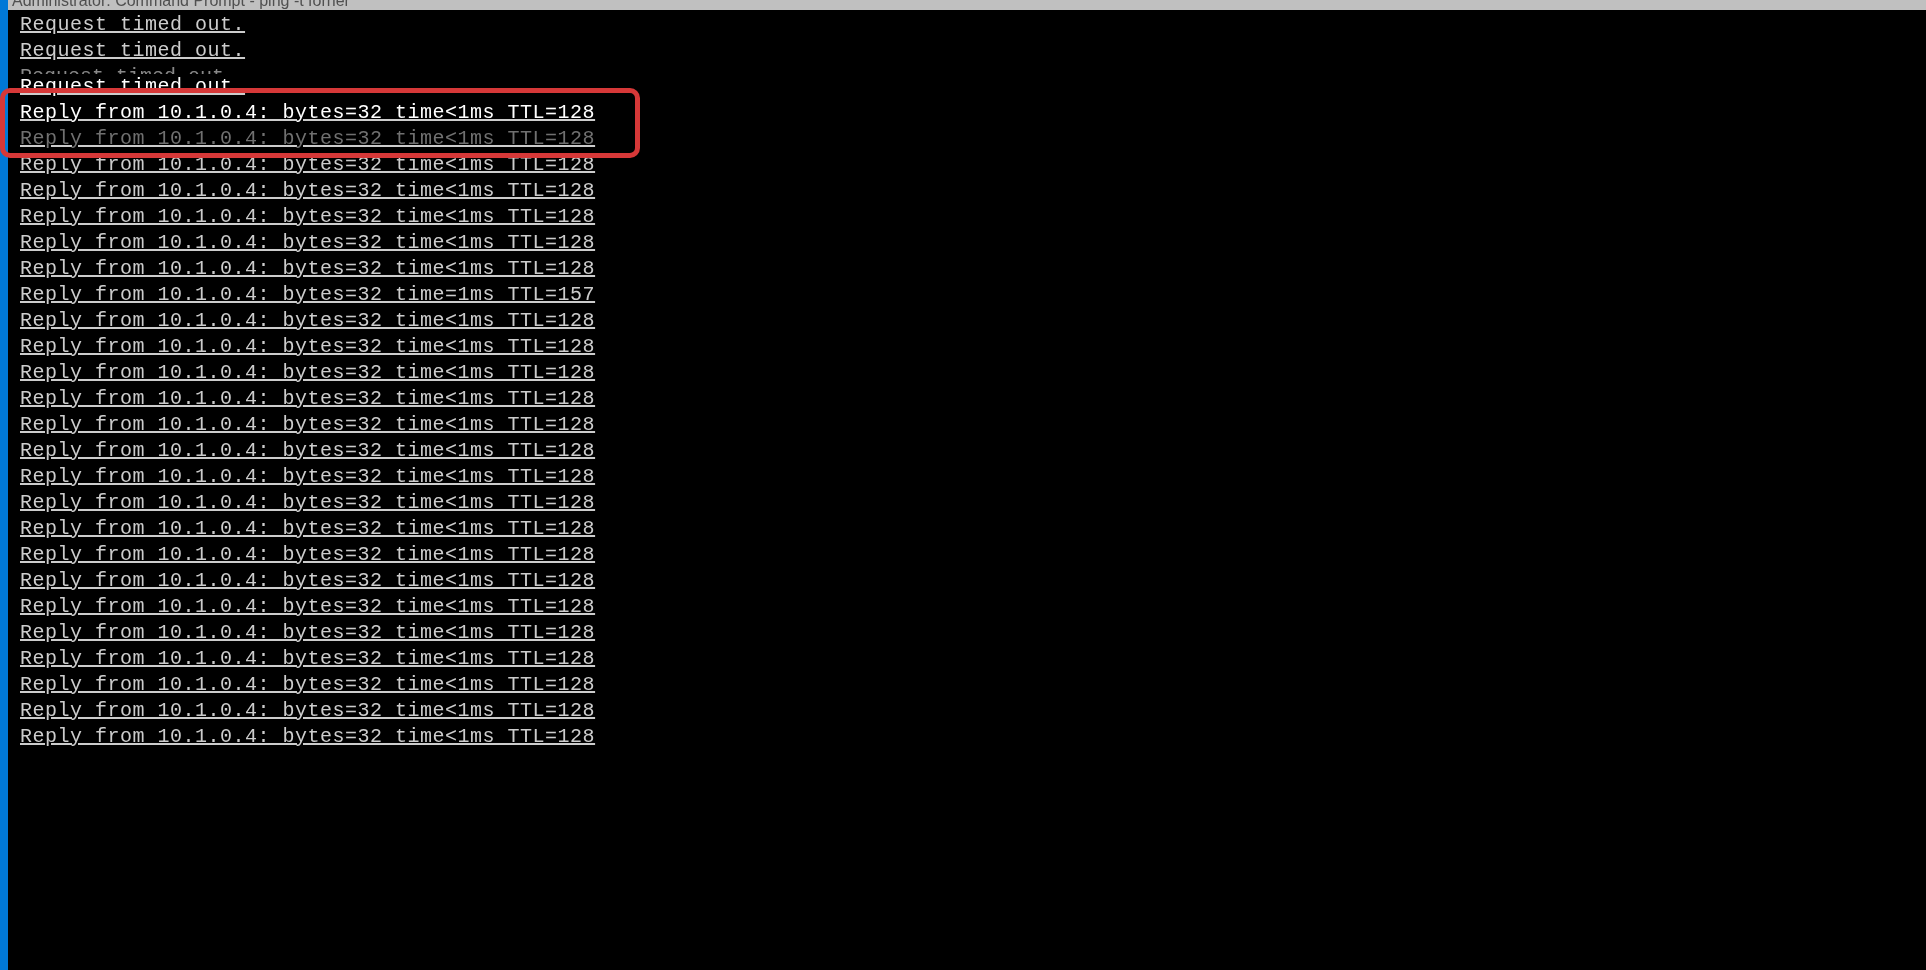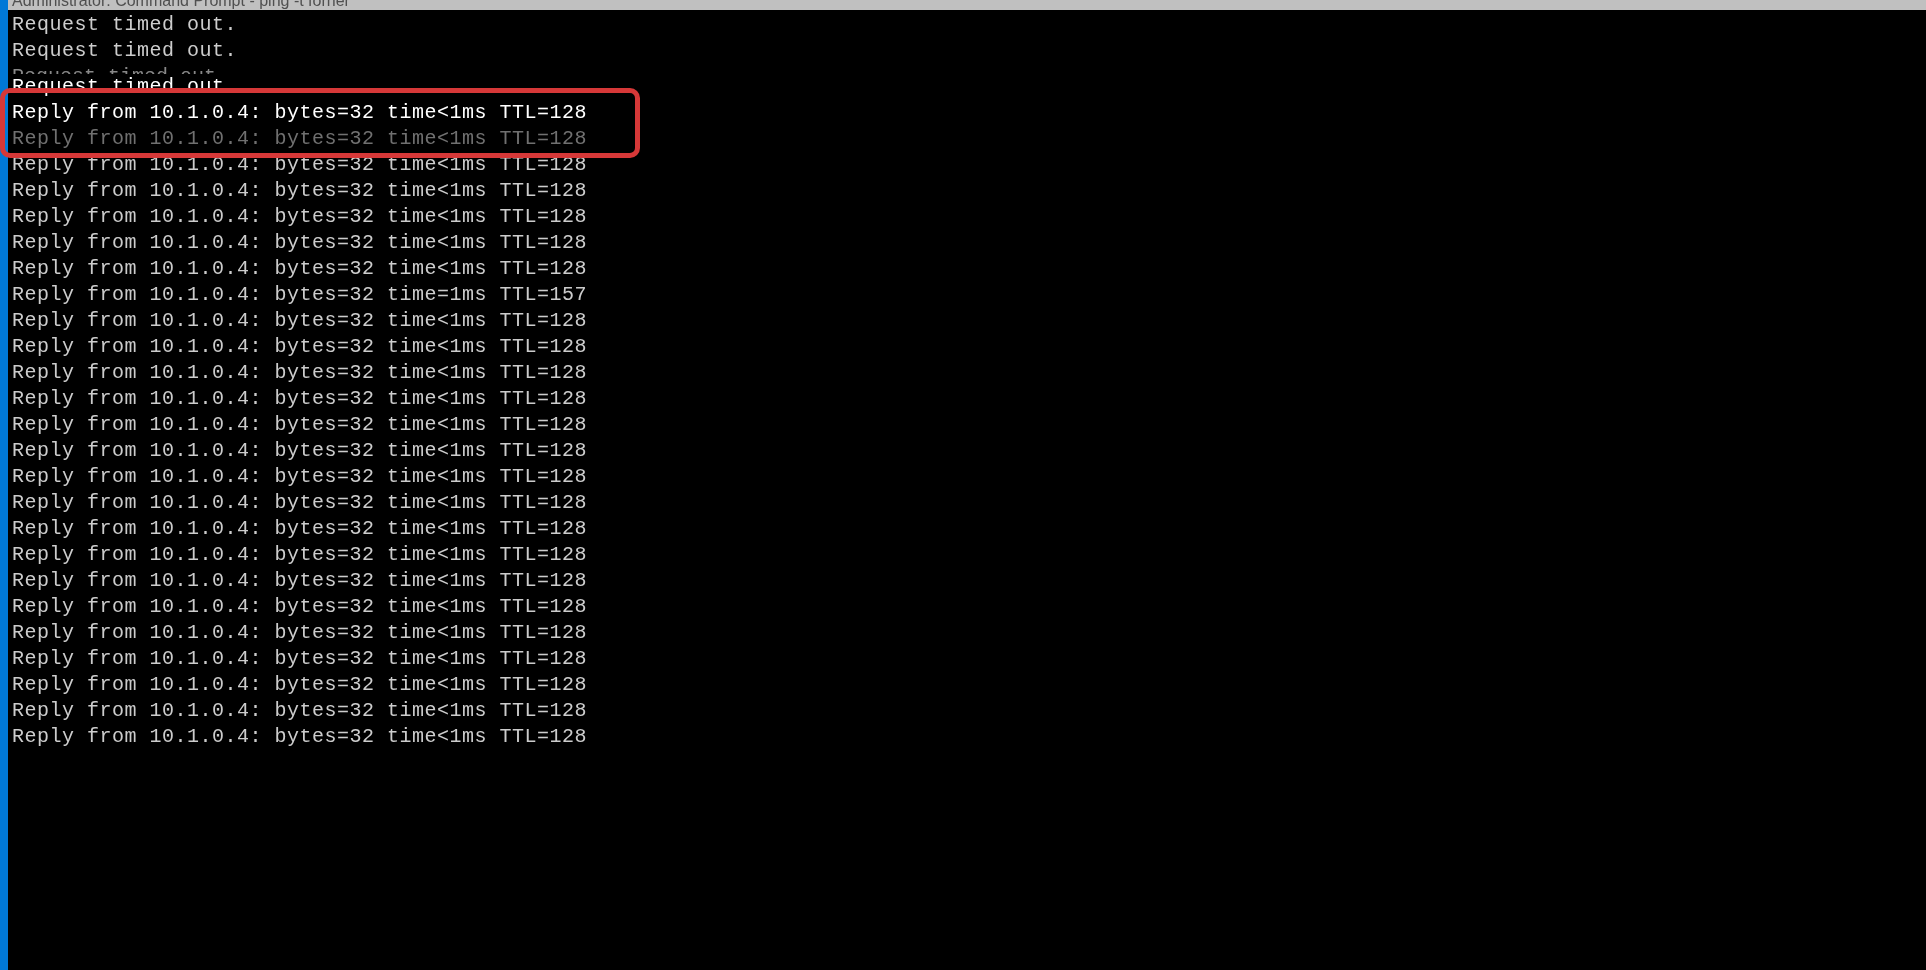--- a/index.html
+++ b/index.html
@@ -31,22 +31,23 @@
     
     .title-text {
       color: #505050;
       font-family: 'Segoe UI', Tahoma, sans-serif;
       font-size: 16px;
       font-weight: normal;
       white-space: nowrap;
     }
     
     .terminal-content {
-      padding: 2px 4px;
+      padding: 2px 12px;
       line-height: 1.3;
+      text-decoration: underline;
     }
     
     .terminal-line {
       white-space: pre;
       letter-spacing: 0.5px;
     }
     
     .partial-line {
       white-space: pre;
       color: #888888;

